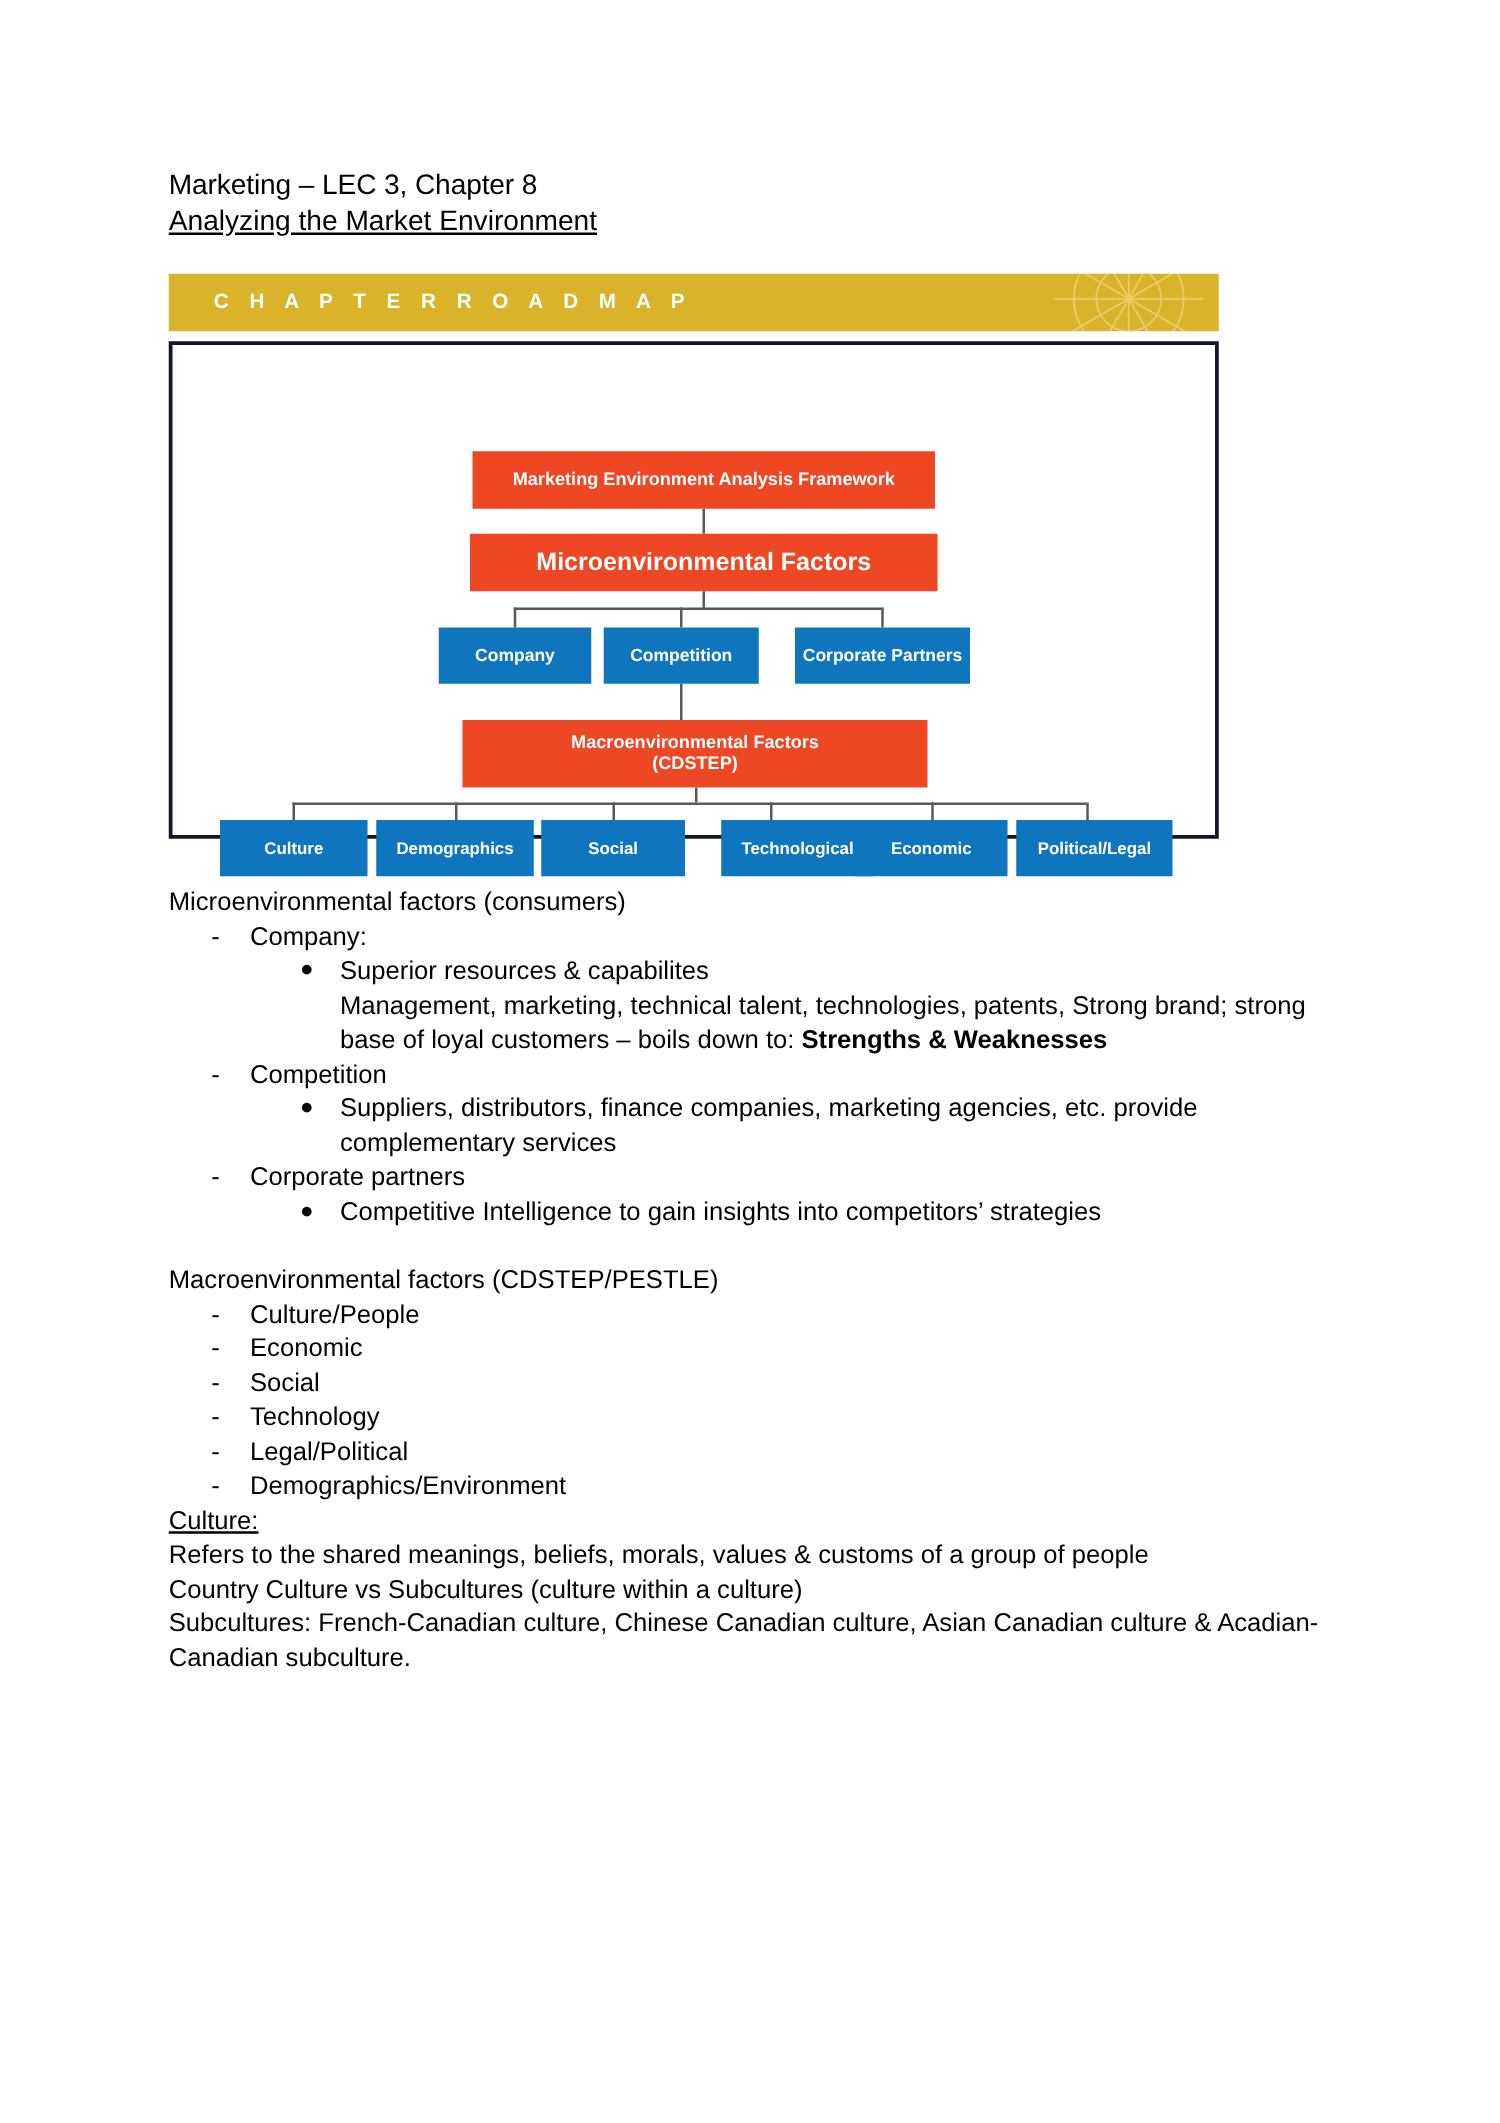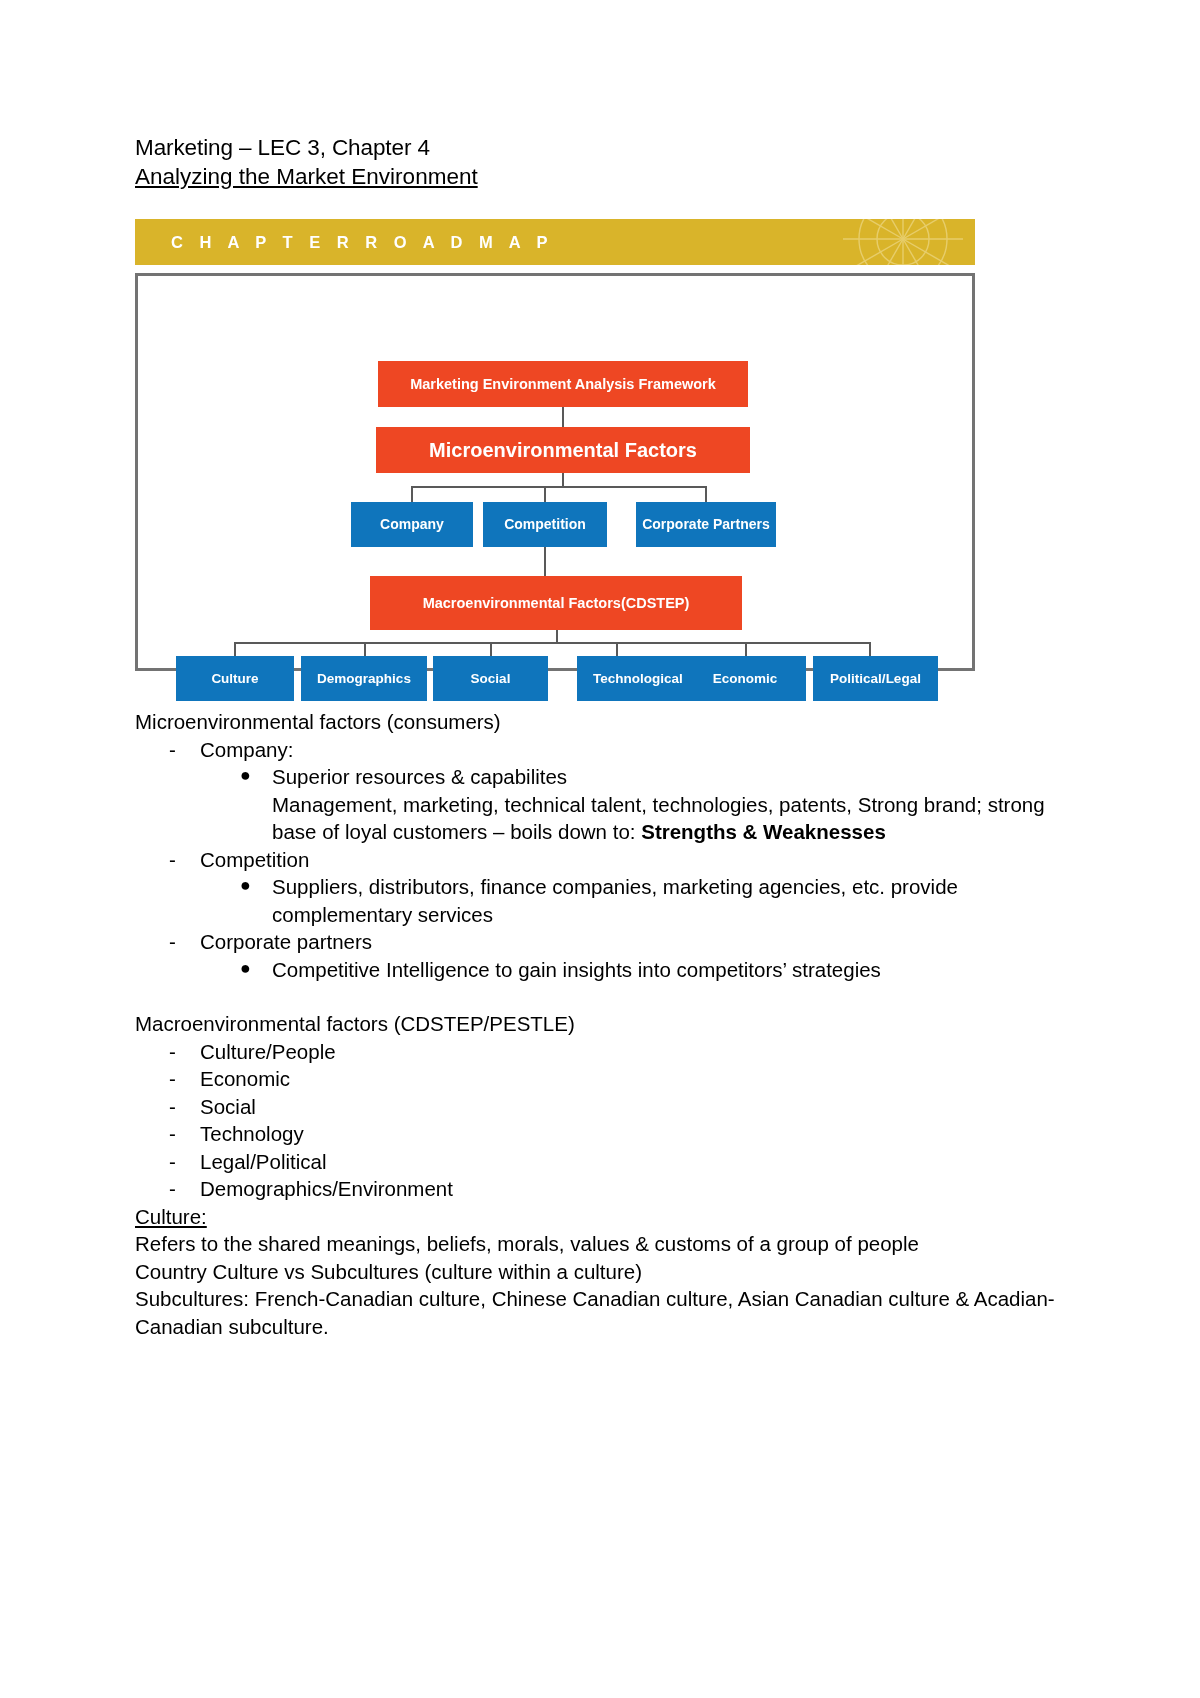--- a/index.html
+++ b/index.html
@@ -69,21 +69,21 @@
   .starburst {
     position: absolute;
     right: 12px;
     top: -40px;
     width: 120px;
     height: 120px;
     opacity: 0.55;
   }
   .diagram-frame {
     margin-top: 8px;
-    border: 3px solid #737373;
+    border: 3px solid #0f172a;
     background: #ffffff;
     height: 398px;
     position: relative;
     padding-left: 38px;
   }
 
   
   .node {
     position: absolute;
     display: flex;
@@ -119,21 +119,21 @@
   }
   .n-partners {
     left: 498px; top: 226px;
     width: 140px; height: 45px;
     font-size: 14px;
   }
   .n-macro {
     left: 232px; top: 300px;
     width: 372px; height: 54px;
     font-size: 14.5px;
-    flex-direction: row;
+    flex-direction: column;
   }
 
   .n-lvl3 {
     top: 380px;
     height: 45px;
     font-size: 13.5px;
   }
   .n-culture       { left: 38px;  width: 118px; }
   .n-demographics  { left: 163px; width: 126px; }
   .n-social        { left: 295px; width: 115px; }
@@ -188,21 +188,21 @@
     text-underline-offset: 2px;
   }
   b { font-weight: bold; }
 </style>
 </head>
 <body>
 
 <div class="page">
 
   <div class="title-block">
-    <div class="doc-title">Marketing – LEC 3, Chapter 4</div>
+    <div class="doc-title">Marketing – LEC 3, Chapter 8</div>
     <div class="doc-subtitle">Analyzing the Market Environment</div>
   </div>
 
   <div class="figure">
 
     <div class="roadmap-banner">
       <div class="roadmap-banner-label">C H A P T E R   R O A D M A P</div>
       <svg class="starburst" viewBox="0 0 120 120">
         <g stroke="#F3E2A0" stroke-width="1.4" fill="none">
           <line x1="60" y1="60" x2="60" y2="0"></line>

